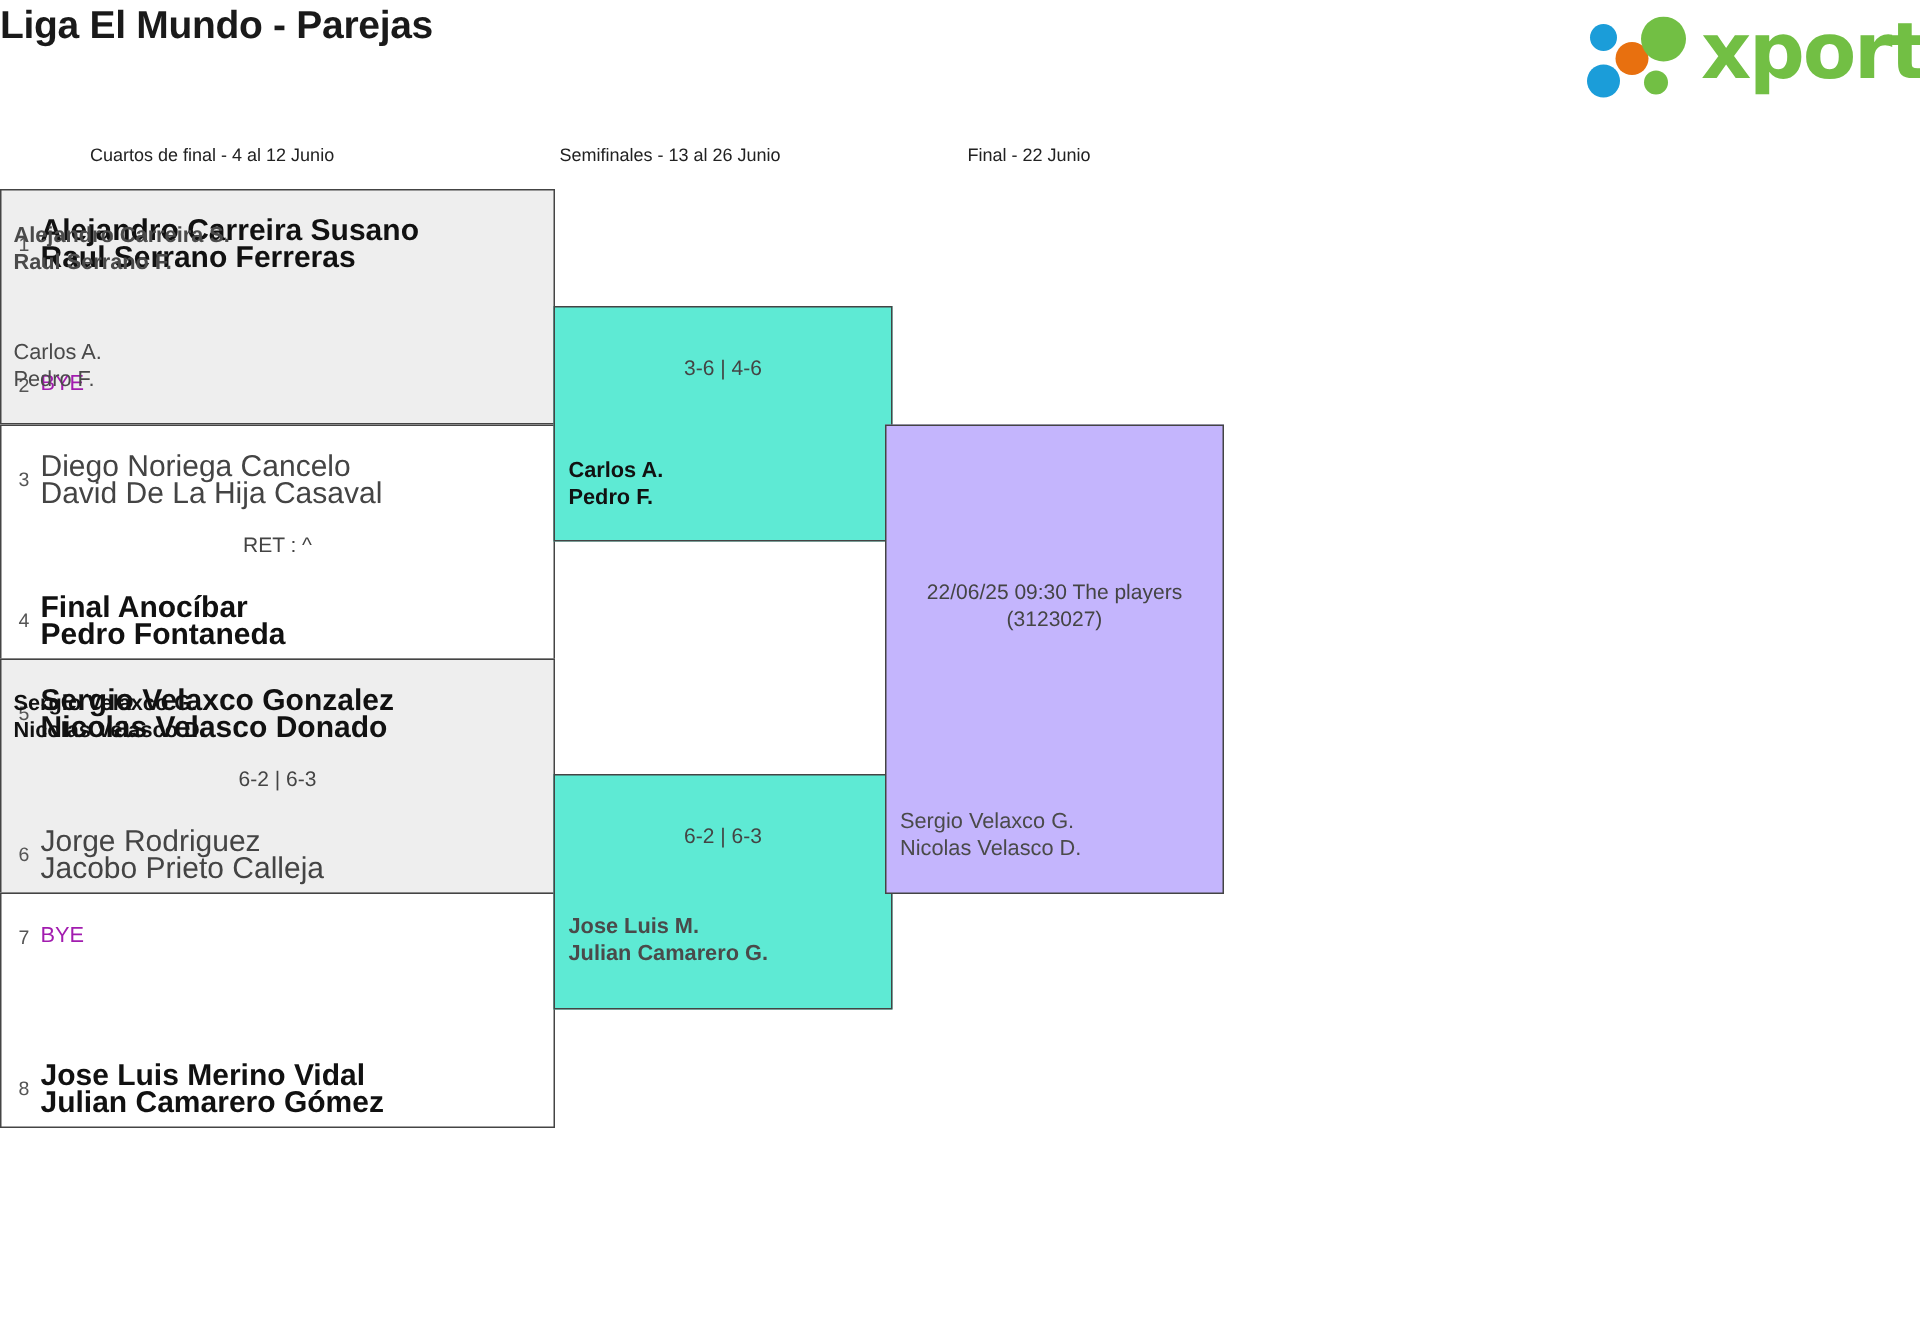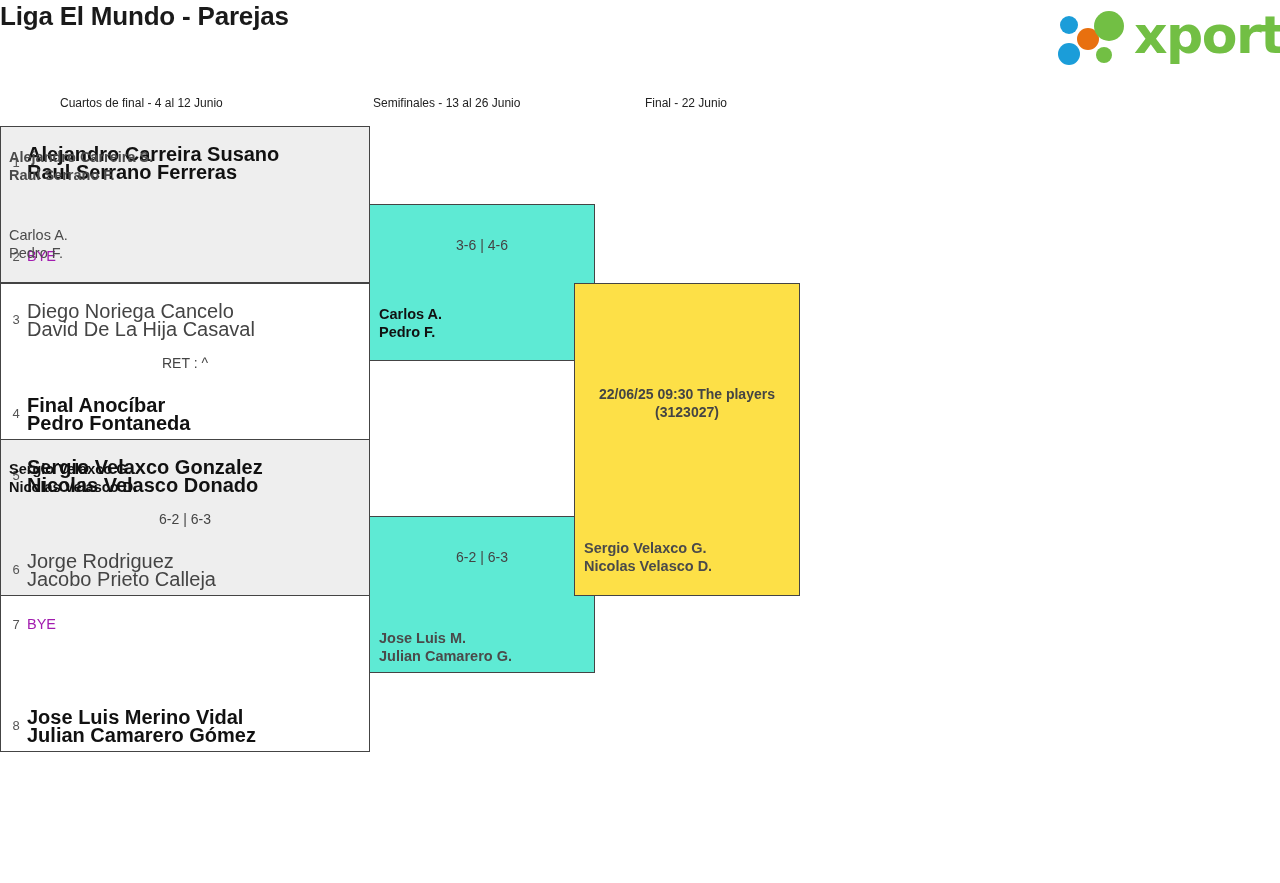--- a/index.html
+++ b/index.html
@@ -85,22 +85,22 @@
   }
   .r2-name {
     position: absolute; left: 9px;
     font-size: 14.5px; line-height: 18px; color: #4a4a4a;
   }
   .r2-name.win { font-weight: bold; color: #111111; }
   .r2-name .ln { white-space: nowrap; font-weight: bold; }
 
   
   .r3-box {
-    position: absolute; left: 574px; width: 226px;
-    border: 1px solid #444444; background: #fde047; font-weight: bold;
+    position: absolute; left: 590px; width: 226px;
+    border: 1px solid #444444; background: #c4b5fd;
   }
   .r3-info {
     position: absolute; left: 6px; right: 6px; text-align: center;
     font-size: 14px; line-height: 18px; color: #444444;
   }
   .r3-name {
     position: absolute; left: 9px;
     font-size: 14.5px; line-height: 18px; color: #4a4a4a;
   }
   .r3-name .ln { white-space: nowrap; }
@@ -212,21 +212,21 @@
     </div>
   </div>
 
   <div class="r2-name win" style="top:460px;">
     <div class="ln">Sergio Velaxco G.</div>
     <div class="ln">Nicolas Velasco D.</div>
   </div>
 
   <div class="r2-box" style="top:516px; height:157px;">
     <div class="r2-score" style="top:32px;">6-2 | 6-3</div>
-    <div class="r2-name" style="top:112px;">
+    <div class="r2-name" style="top:92px;">
       <div class="ln">Jose Luis M.</div>
       <div class="ln">Julian Camarero G.</div>
     </div>
   </div>
 
   <div class="r3-name" style="top:226px;">
     <div class="ln">Carlos A.</div>
     <div class="ln">Pedro F.</div>
   </div>
 

